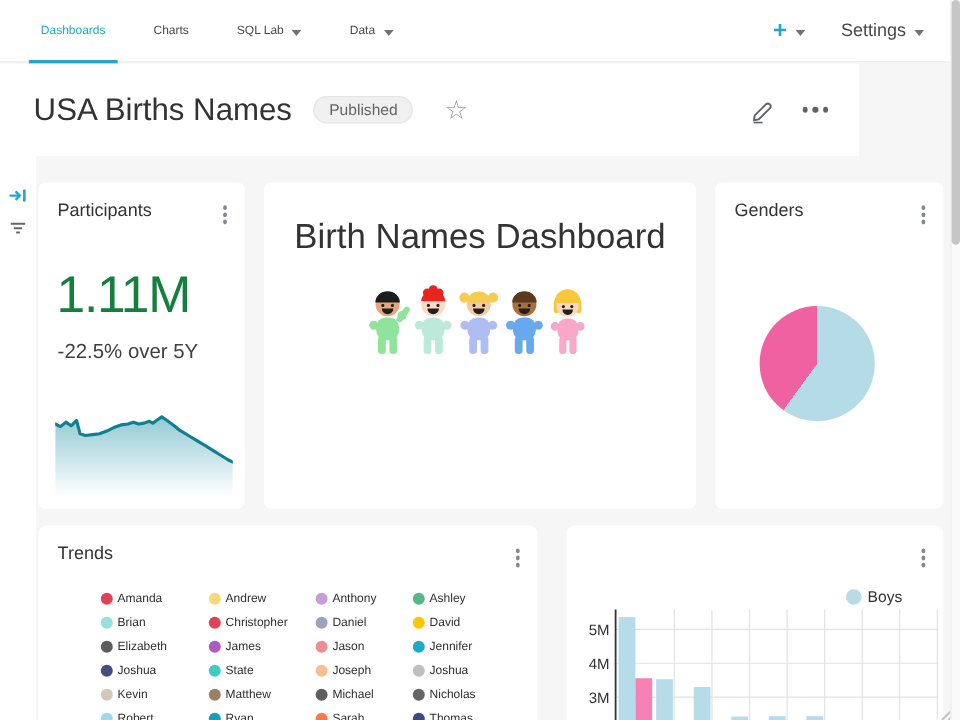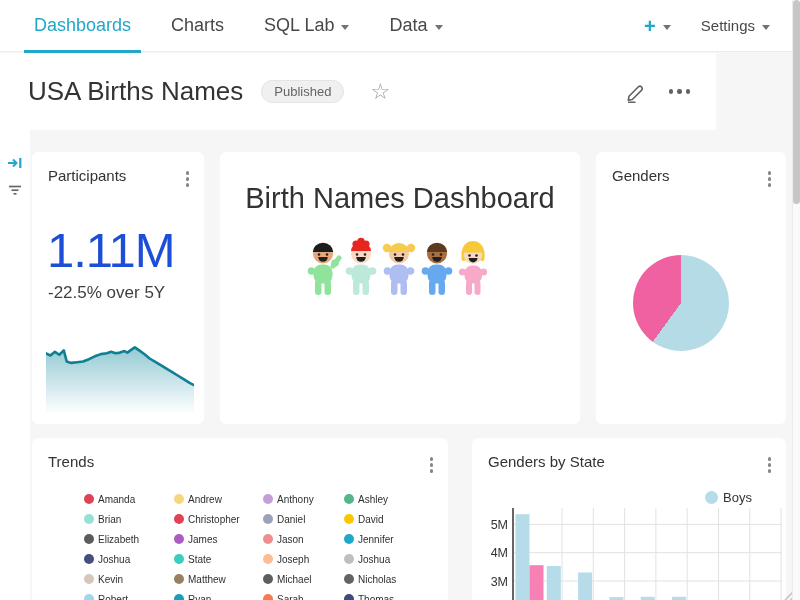--- a/index.html
+++ b/index.html
@@ -5,21 +5,21 @@
   html,body{margin:0;padding:0;background:#ddd;}
   .app{position:relative;width:800px;height:600px;background:#f6f6f6;overflow:hidden;
        font-family:"Liberation Sans",sans-serif;color:#333;}
 
   
   .navbar{position:absolute;top:0;left:0;width:800px;height:52px;background:#fff;
           border-bottom:1px solid #ececec;display:flex;align-items:center;box-sizing:border-box;}
   .logo{display:flex;align-items:center;margin-left:14px;gap:7px;}
   .logo-text{font-size:22px;font-weight:bold;color:#454545;letter-spacing:-0.4px;}
   .nav-links{display:flex;margin-left:14px;height:52px;align-items:center;}
-  .nav-item{padding:0 20px;font-size:18px;color:#484848;height:52px;display:flex;align-items:center;
+  .nav-item{padding:0 20px;font-size:10px;color:#484848;height:52px;display:flex;align-items:center;
             position:relative;cursor:pointer;}
   .nav-item.active{color:#20a7c9;}
   .nav-item.active::after{content:"";position:absolute;left:10px;right:10px;bottom:-1px;height:3px;background:#20a7c9;}
   .caret{width:0;height:0;border-left:4px solid transparent;border-right:4px solid transparent;
          border-top:5px solid #727272;display:inline-block;margin-left:7px;margin-top:3px;}
   .nav-right{margin-left:auto;display:flex;align-items:center;margin-right:30px;gap:30px;}
   .plus-group{display:flex;align-items:center;cursor:pointer;}
   .plus{color:#20a7c9;font-size:20px;font-weight:bold;line-height:1;}
   .settings-group{display:flex;align-items:center;font-size:15px;color:#484848;cursor:pointer;}
 
@@ -38,21 +38,21 @@
   .filter-strip{position:absolute;left:0;top:130px;width:30px;height:470px;background:#fff;}
   .fs-icon{position:absolute;left:7px;cursor:pointer;}
 
   
   .card{position:absolute;background:#fff;border-radius:6px;}
   .card-title{position:absolute;left:16px;top:15px;font-size:15px;font-weight:400;color:#333;}
   .kebab{position:absolute;right:13px;top:17px;display:flex;flex-direction:column;gap:2.5px;cursor:pointer;padding:2px;}
   .kebab i{width:3.5px;height:3.5px;border-radius:50%;background:#83878b;}
 
   .card-participants{left:32px;top:152px;width:172px;height:272px;}
-  .big-number{position:absolute;left:15px;top:70px;font-size:49px;font-weight:500;color:#1d4ed8;letter-spacing:-1px;}
+  .big-number{position:absolute;left:15px;top:70px;font-size:43px;font-weight:500;color:#15803d;letter-spacing:-1px;}
   .subheader{position:absolute;left:16px;top:131px;font-size:17px;color:#3f3f3f;}
   .sparkline{position:absolute;left:14px;top:188px;}
 
   .card-markdown{left:220px;top:152px;width:360px;height:272px;}
   .md-heading{position:absolute;left:0;top:30px;width:100%;text-align:center;font-size:29px;font-weight:500;color:#333;}
   .kids{position:absolute;left:85px;top:84px;}
 
   .card-genders{left:596px;top:152px;width:190px;height:272px;}
   .pie{position:absolute;left:37px;top:103px;width:96px;height:96px;border-radius:50%;cursor:pointer;}
 
@@ -347,21 +347,20 @@
           <span class="lname">Sarah</span>
         </div>
         <div class="legend-item">
           <span class="dot" style="background: rgb(61, 75, 125);"></span>
           <span class="lname">Thomas</span>
         </div>
       </div>
   </div>
 
   <div class="card card-gbs">
-    <span class="card-title">Genders by State</span>
     <span class="kebab">
         <i></i>
         <i></i>
         <i></i>
       </span>
     <div class="gbs-legend">
       <span class="dot" id="gbs-legend-dot" style="background: rgb(182, 220, 233);"></span>
       <span class="lname">Boys</span>
     </div>
     <svg class="gbs-plot" id="gbs-plot" width="314" height="162" viewBox="0 0 314 162">

